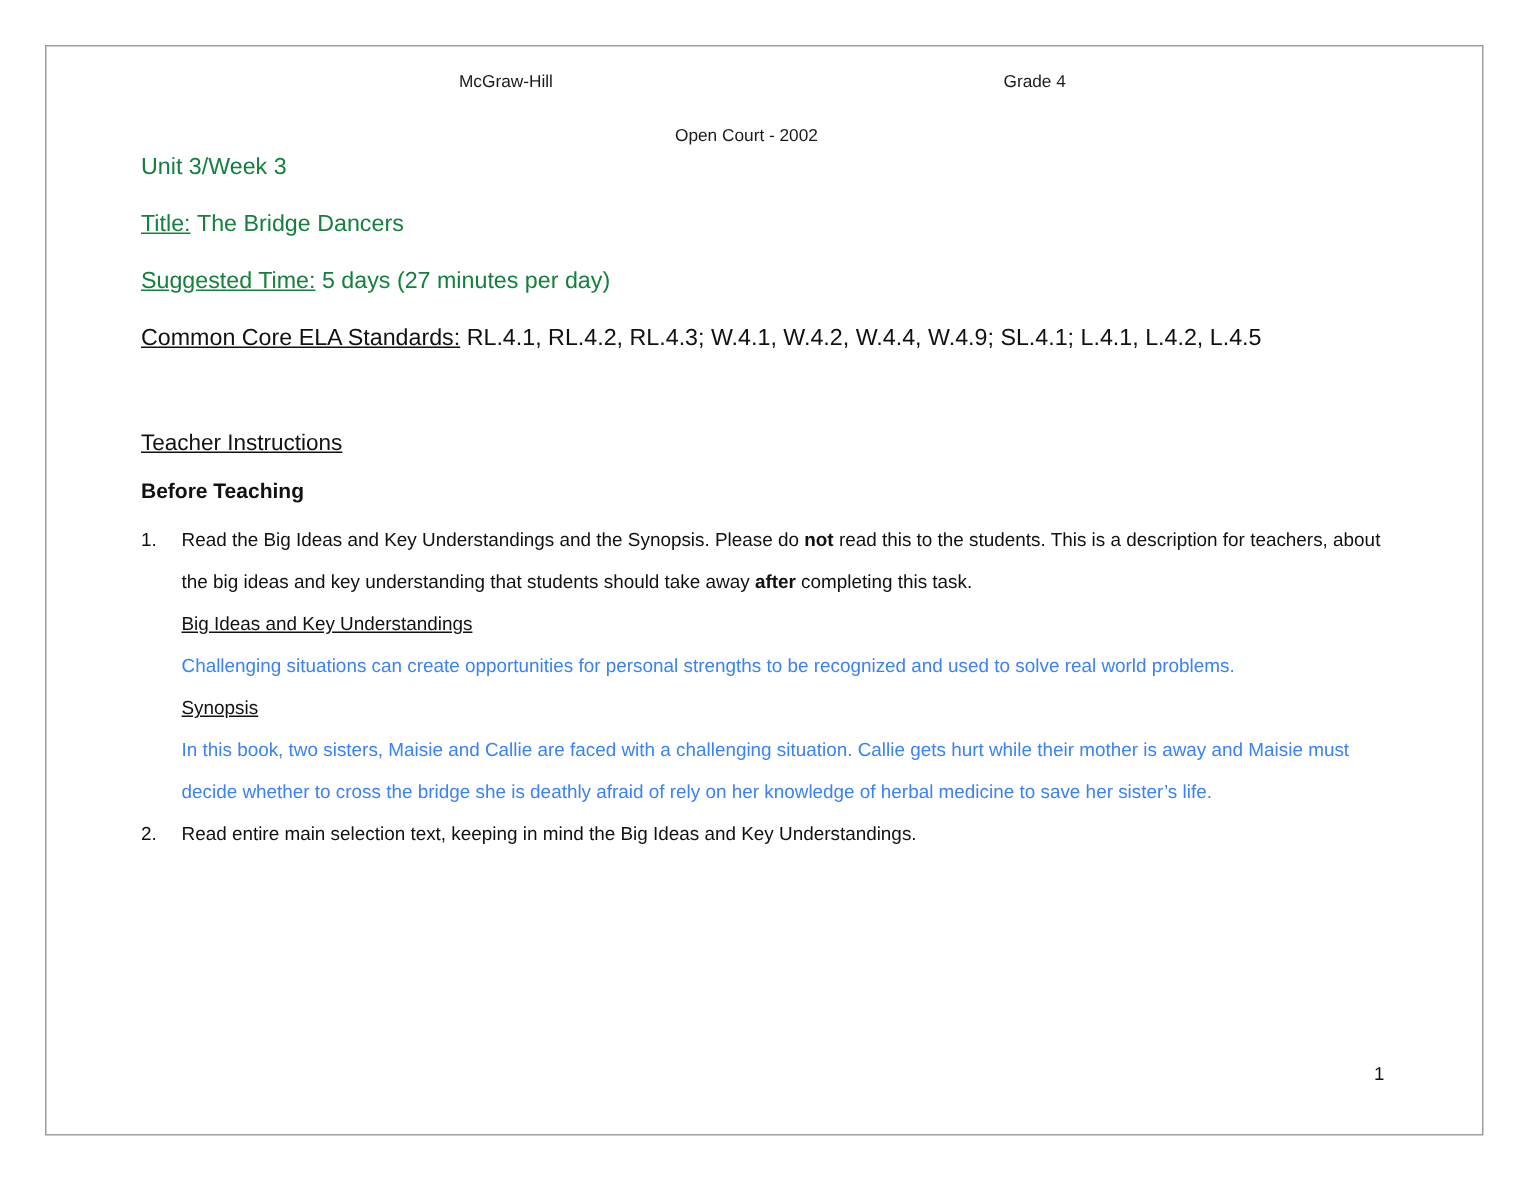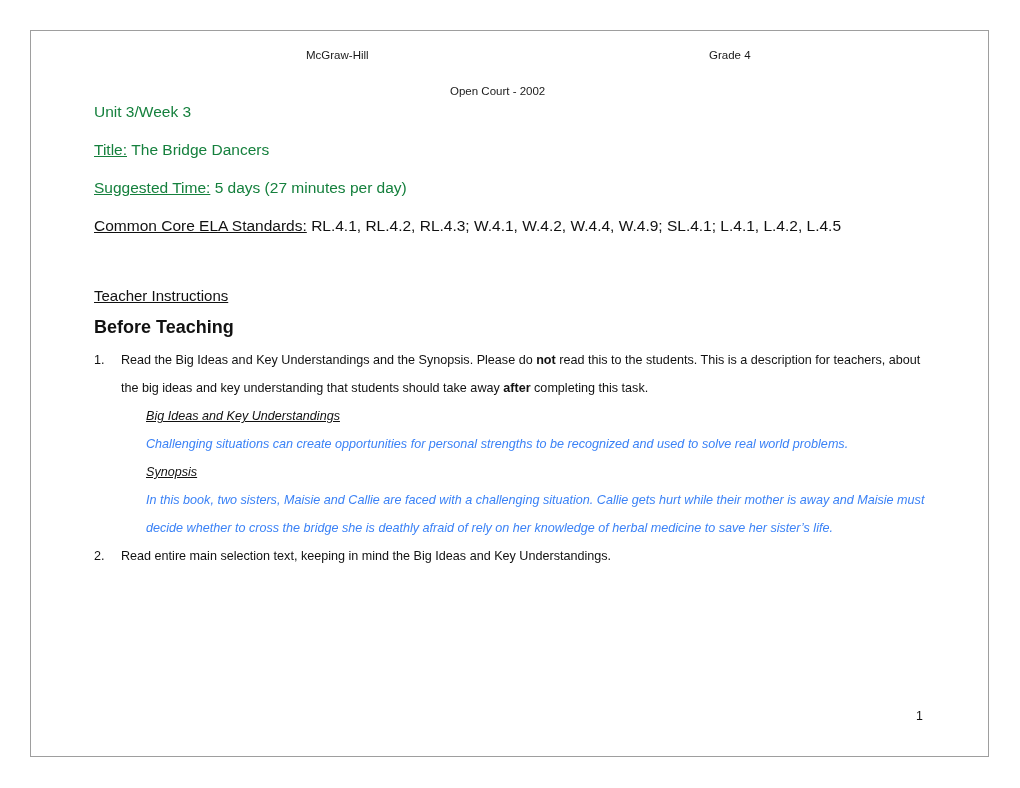--- a/index.html
+++ b/index.html
@@ -32,21 +32,21 @@
     left: 0;
     top: 18px;
     width: 100%;
     font-size: 11.5px;
     color: #1a1a1a;
     white-space: nowrap;
   }
   .doc-header .h-cell { position: absolute; text-align: center; }
   .h-publisher { left: 275px; }
   .h-program   { left: 419px; margin-top: 36px; }
-  .h-grade     { left: 678px; }
+  .h-grade     { left: 638px; }
 
   
   .body-block {
     position: absolute;
     left: 63px;
     top: 62px;
     width: 835px;
   }
 
   .title-line {
@@ -73,21 +73,21 @@
   .note-italic {
     margin-top: 13px;
     font-size: 12.3px;
     font-style: italic;
     line-height: 18px;
     color: #111111;
   }
 
   .sub-bold {
     margin-top: 9px;
-    font-size: 18px;
+    font-size: 14px;
     font-weight: bold;
     line-height: 18px;
     color: #111111;
   }
 
   
   ol.steps {
     margin: 10px 0 0 0;
     padding: 0;
     list-style: none;
@@ -102,22 +102,20 @@
   ol.steps > li .num {
     position: absolute;
     left: 0;
     top: 0;
     width: 20px;
     text-align: left;
   }
   ol.steps > li .step-text { display: block; }
 
   .sub-block {
-    margin-left: 25px;
-    font-style: italic;
   }
   .sub-label {
     font-size: 12.6px;
     line-height: 28px;
     text-decoration: underline;
     color: #111111;
   }
   .sub-para {
     font-size: 12.6px;
     line-height: 28px;

